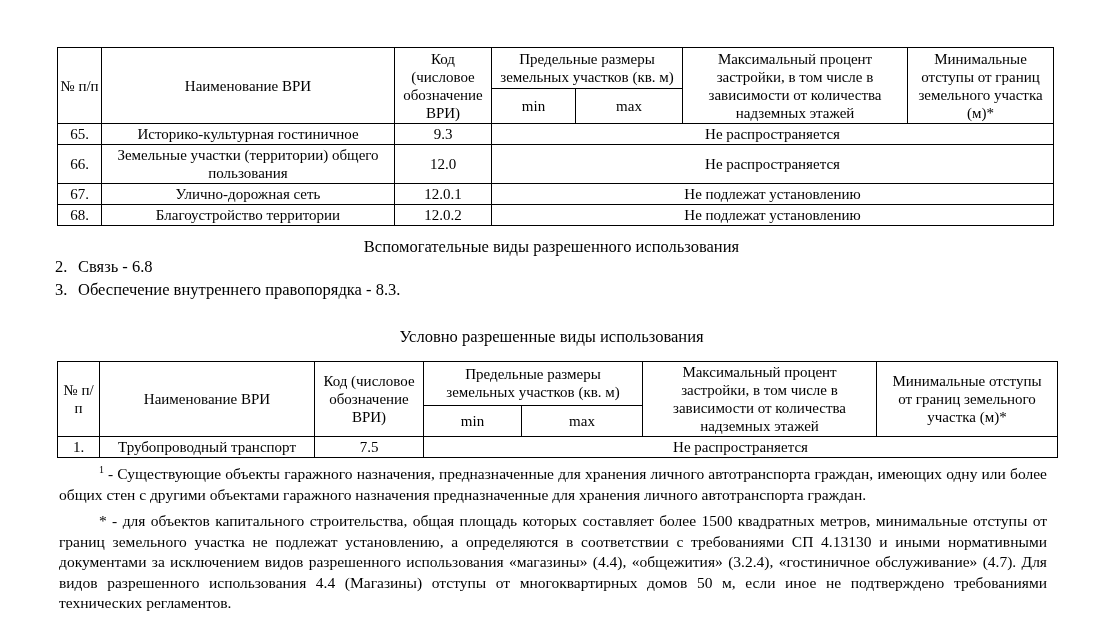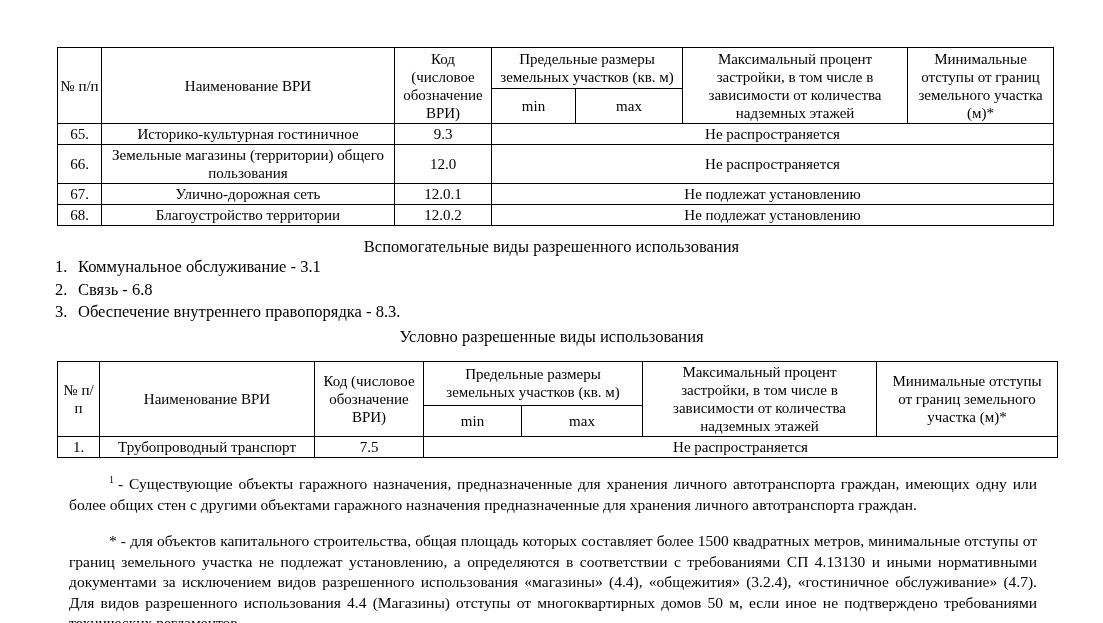--- a/index.html
+++ b/index.html
@@ -68,21 +68,21 @@
 
   
   .footnotes {
     position: absolute;
     left: 53px; top: 458px;
     width: 1000px;
     font-size: 15.5px;
     line-height: 20.5px;
     text-align: justify;
   }
-  .footnotes p { margin: 16px; }
+  .footnotes p { margin: 6px; }
   .fn-indent1 { text-indent: 40px; }
   .fn-indent2 { text-indent: 62px; }
   .fn-sup {
     font-size: 10px;
     line-height: 0;
     margin-right: 4px;
   }
 </style>
 </head>
 <body>
@@ -123,21 +123,21 @@
   </thead>
   <tbody>
     <tr class="r0">
       <td class="num-cell">65.</td>
       <td>Историко-культурная гостиничное</td>
       <td>9.3</td>
       <td colspan="4">Не распространяется</td>
     </tr>
     <tr class="r1">
       <td class="num-cell">66.</td>
-      <td>Земельные магазины (территории) общего
+      <td>Земельные участки (территории) общего
 пользования</td>
       <td>12.0</td>
       <td colspan="4">Не распространяется</td>
     </tr>
     <tr class="r2">
       <td class="num-cell">67.</td>
       <td>Улично-дорожная сеть</td>
       <td>12.0.1</td>
       <td colspan="4">Не подлежат установлению</td>
     </tr>
@@ -146,21 +146,20 @@
       <td>Благоустройство территории</td>
       <td>12.0.2</td>
       <td colspan="4">Не подлежат установлению</td>
     </tr>
   </tbody>
 </table>
 
 <div id="title-aux" class="section-title">Вспомогательные виды разрешенного использования</div>
 
 <div class="aux-list">
-  <div class="aux-item"><span class="li-num">1.</span><span>Коммунальное обслуживание - 3.1</span></div>
   <div class="aux-item"><span class="li-num">2.</span><span>Связь - 6.8</span></div>
   <div class="aux-item"><span class="li-num">3.</span><span>Обеспечение внутреннего правопорядка - 8.3.</span></div>
 </div>
 
 <div id="title-cond" class="section-title">Условно разрешенные виды использования</div>
 
 <table id="table-cond" class="doc-table">
   <colgroup>
     <col style="width:42px">
       <col style="width:215px">

